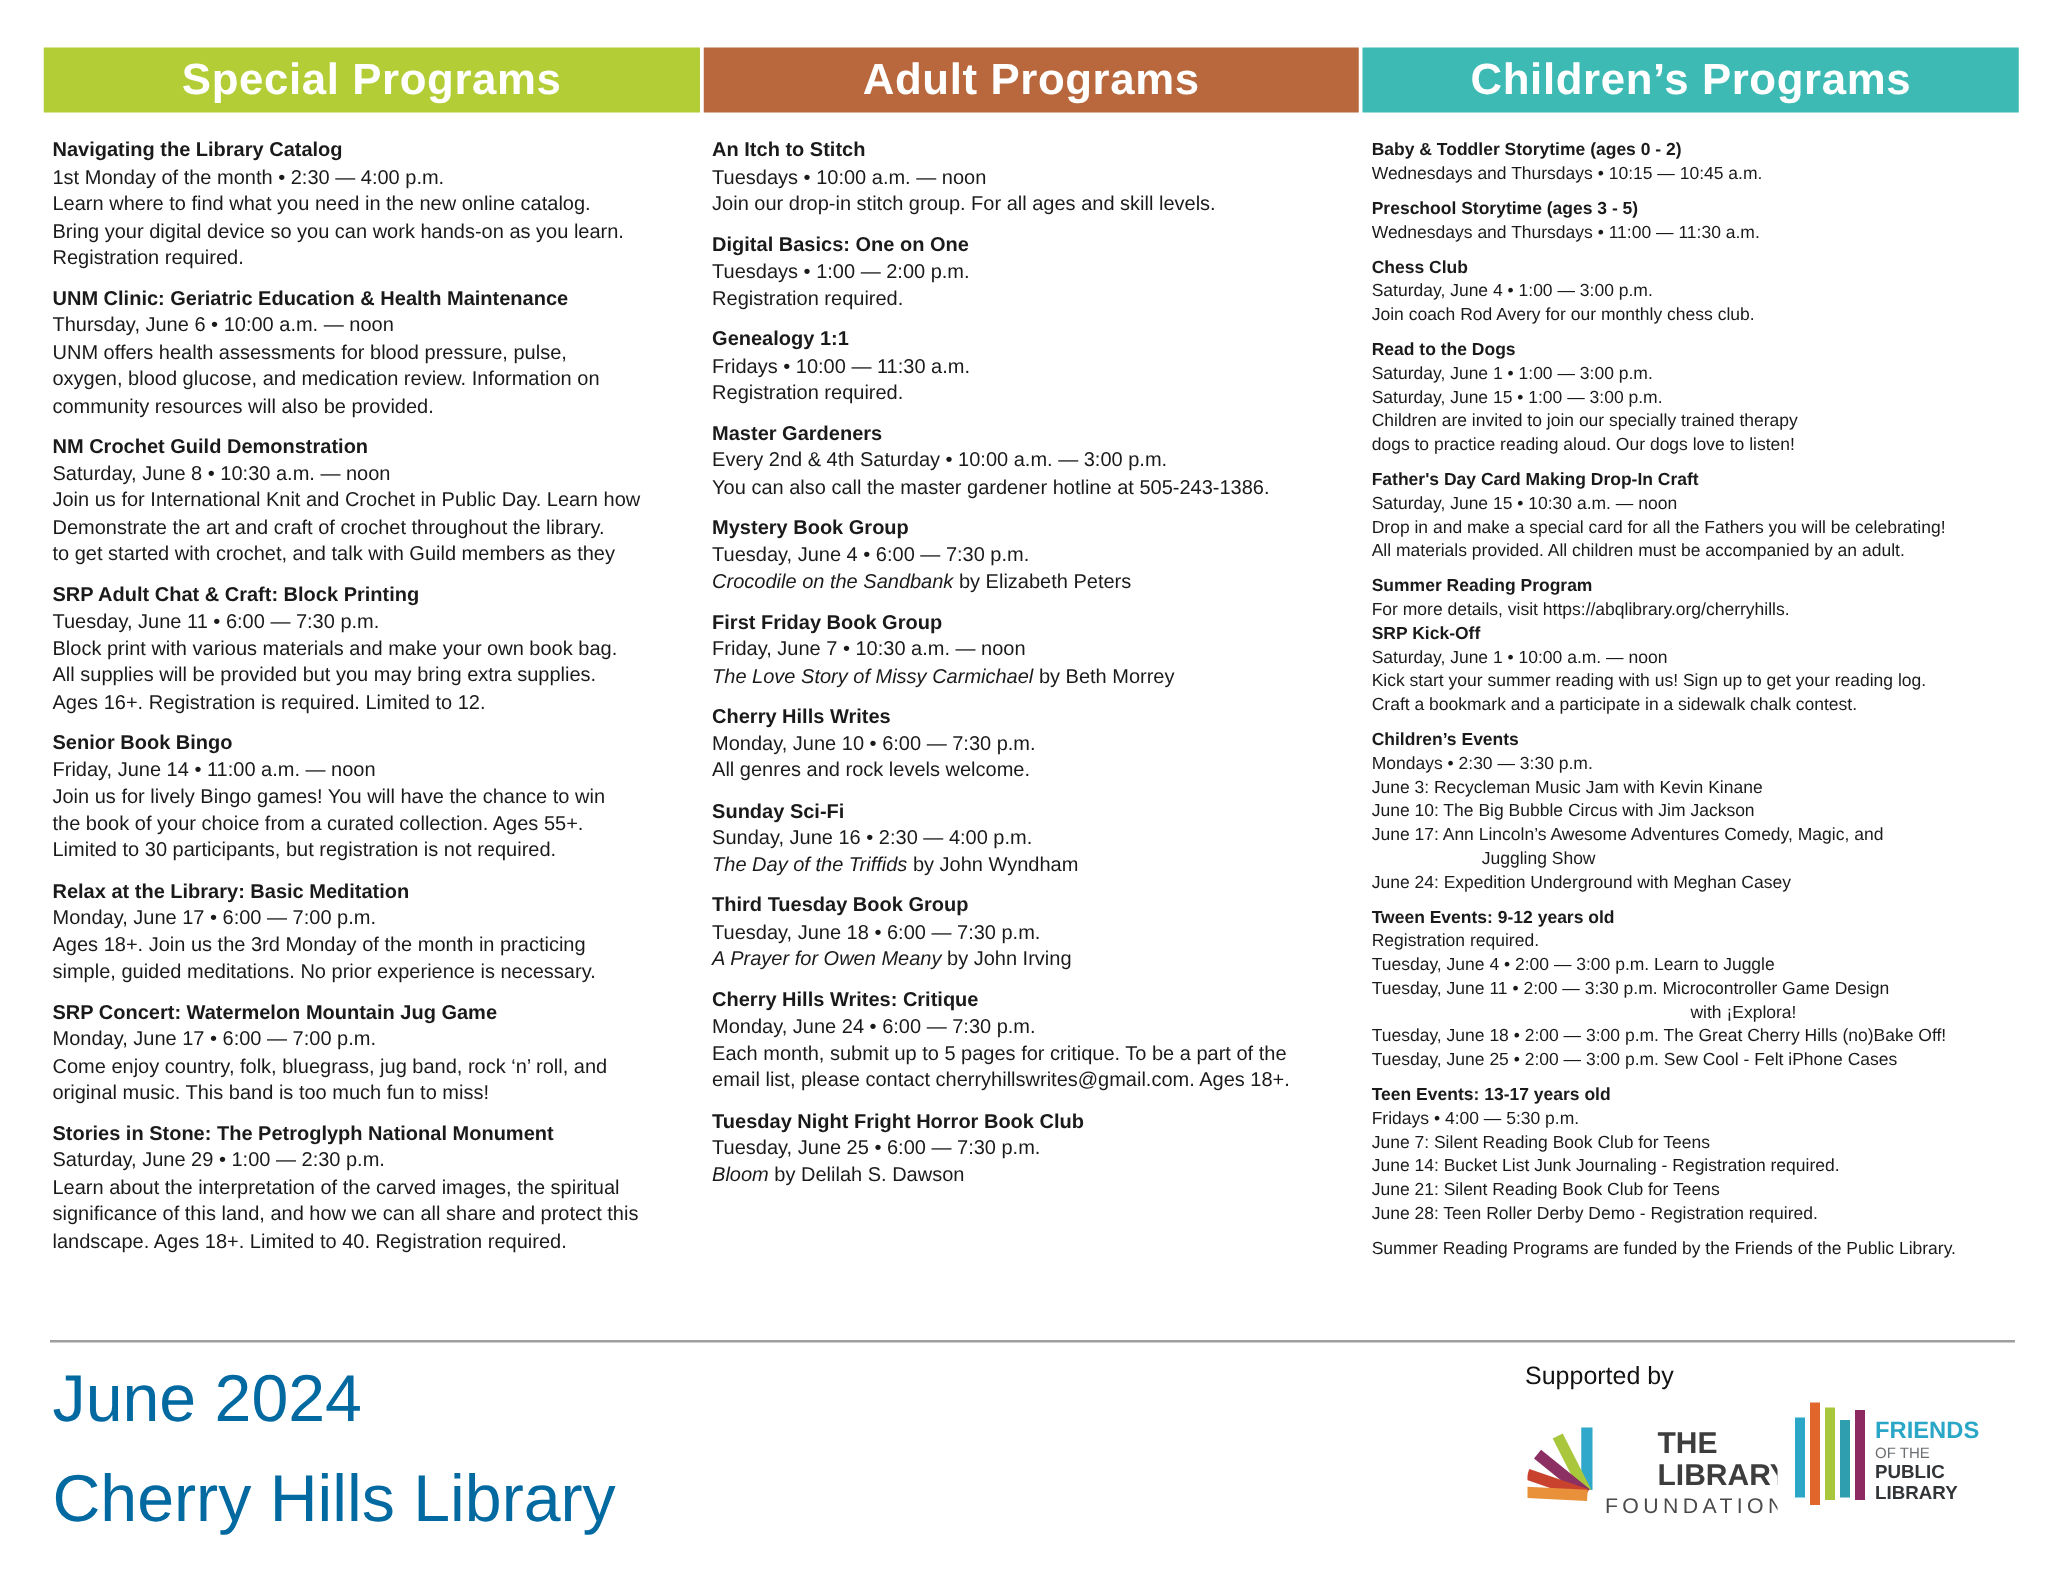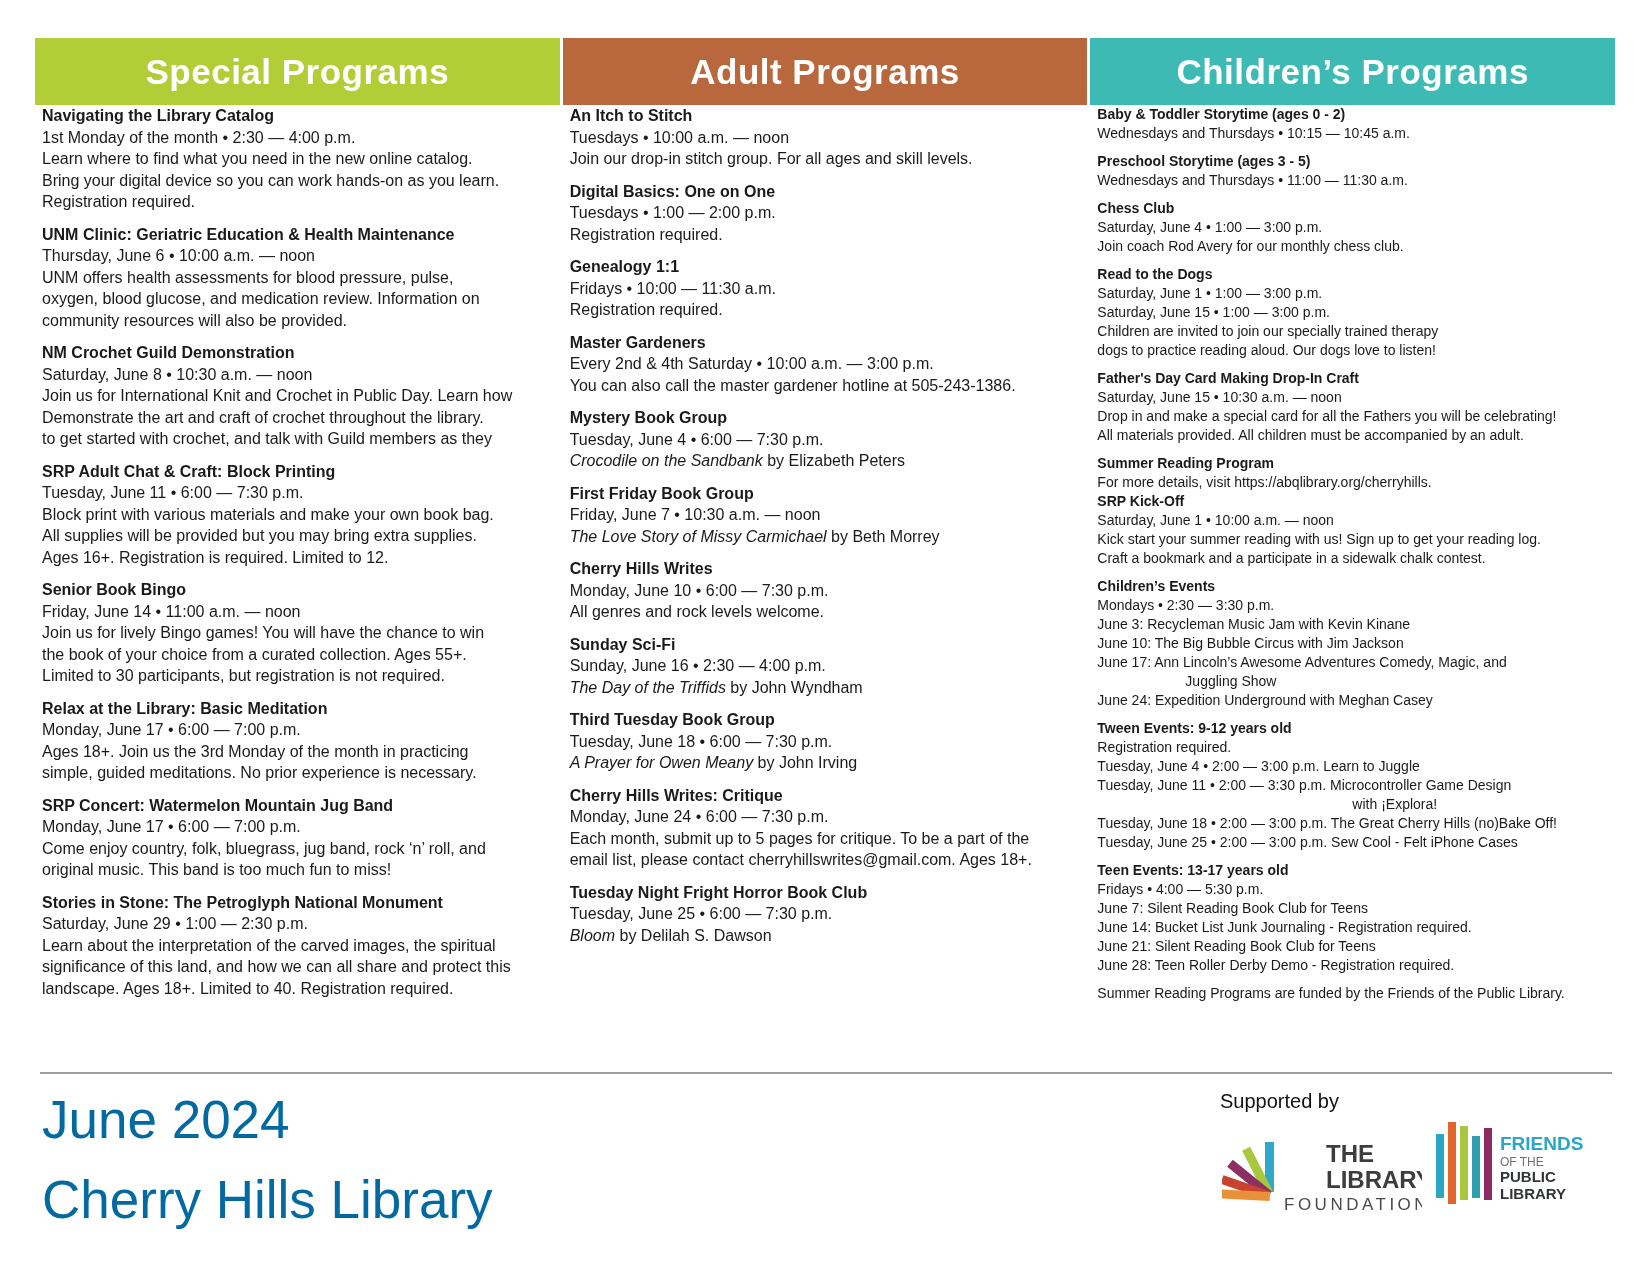--- a/index.html
+++ b/index.html
@@ -1,23 +1,23 @@
 <!DOCTYPE html>
 <html><head>
 <meta charset="utf-8">
 <style>
   html,body { margin:0; padding:0; background:#fff; }
   .page { position:relative; width:1650px; height:1275px; background:#ffffff; overflow:hidden;
           font-family:"Liberation Sans", sans-serif; color:#1a1a1a; }
 
   .columns { position:absolute; left:35px; top:38px; width:1580px; display:flex; gap:3px; }
   .column { flex:1 1 0; min-width:0; }
-  .col-header { height:67px; display:flex; align-items:center; justify-content:center;
+  .col-header { height:52px; display:flex; align-items:center; justify-content:center;
                 color:#ffffff; font-size:35px; font-weight:bold; letter-spacing:0.5px; }
-  .col-body { padding:0 6px 0 7px; }
+  .col-body { padding:20px 6px 0 7px; }
   .column.c0 .col-body, .column.c1 .col-body { font-size:16px; line-height:21.5px; }
   .column.c2 .col-body { font-size:14px; line-height:19px; }
   .event { margin-bottom:11px; }
   .column.c2 .event { margin-bottom:9px; }
   .ev-title { font-weight:bold; }
   .ev-line.bold { font-weight:bold; }
   .ev-line i { font-style:italic; }
 
   .sep { position:absolute; left:40px; top:1072px; width:1572px; height:2px; background:#9e9e9e; }
 
@@ -72,21 +72,21 @@
             <div class="ev-line">the book of your choice from a curated collection. Ages 55+.</div>
             <div class="ev-line">Limited to 30 participants, but registration is not required.</div>
           </div>
           <div class="event">
             <div class="ev-title">Relax at the Library: Basic Meditation</div>
             <div class="ev-line">Monday, June 17 • 6:00 — 7:00 p.m.</div>
             <div class="ev-line">Ages 18+. Join us the 3rd Monday of the month in practicing</div>
             <div class="ev-line">simple, guided meditations. No prior experience is necessary.</div>
           </div>
           <div class="event">
-            <div class="ev-title">SRP Concert: Watermelon Mountain Jug Band</div>
+            <div class="ev-title">SRP Concert: Watermelon Mountain Jug Game</div>
             <div class="ev-line">Monday, June 17 • 6:00 — 7:00 p.m.</div>
             <div class="ev-line">Come enjoy country, folk, bluegrass, jug band, rock ‘n’ roll, and</div>
             <div class="ev-line">original music. This band is too much fun to miss!</div>
           </div>
           <div class="event">
             <div class="ev-title">Stories in Stone: The Petroglyph National Monument</div>
             <div class="ev-line">Saturday, June 29 • 1:00 — 2:30 p.m.</div>
             <div class="ev-line">Learn about the interpretation of the carved images, the spiritual</div>
             <div class="ev-line">significance of this land, and how we can all share and protect this</div>
             <div class="ev-line">landscape. Ages 18+. Limited to 40. Registration required.</div>

